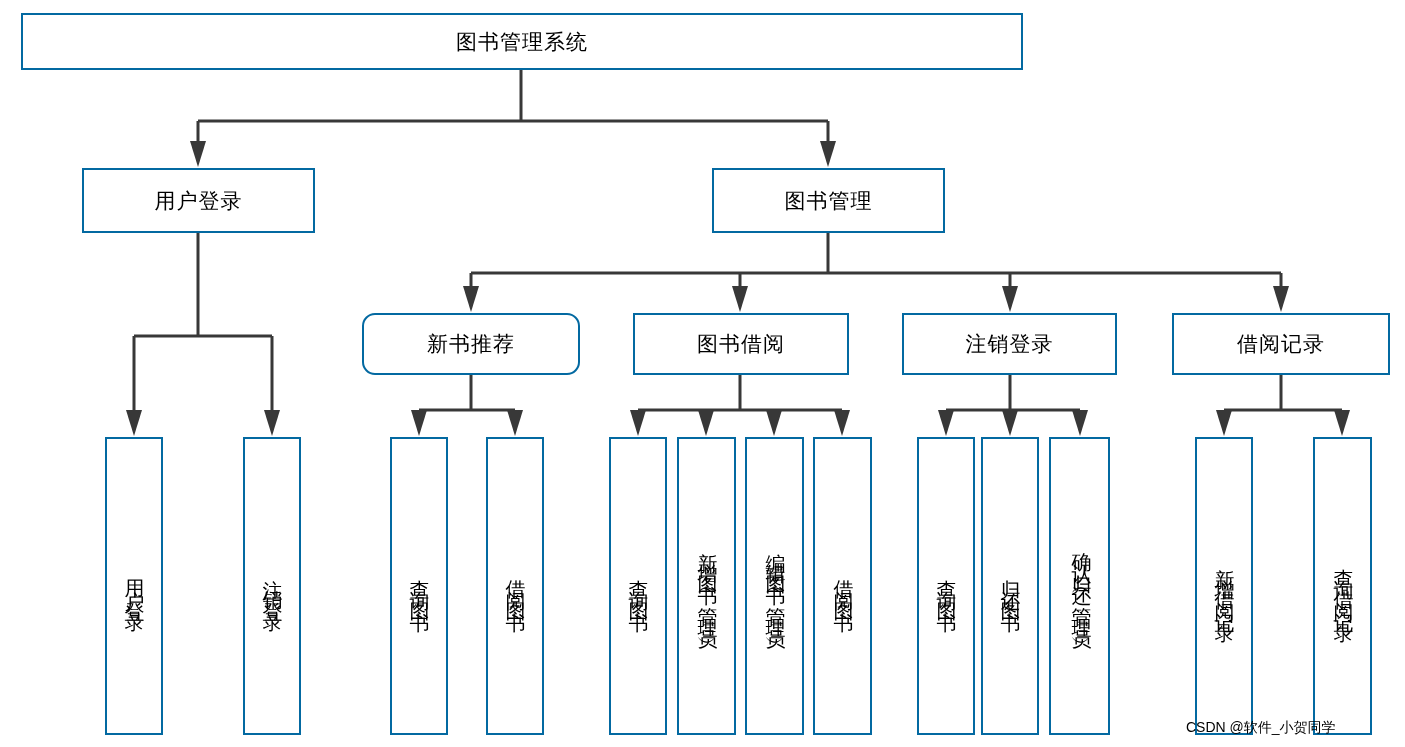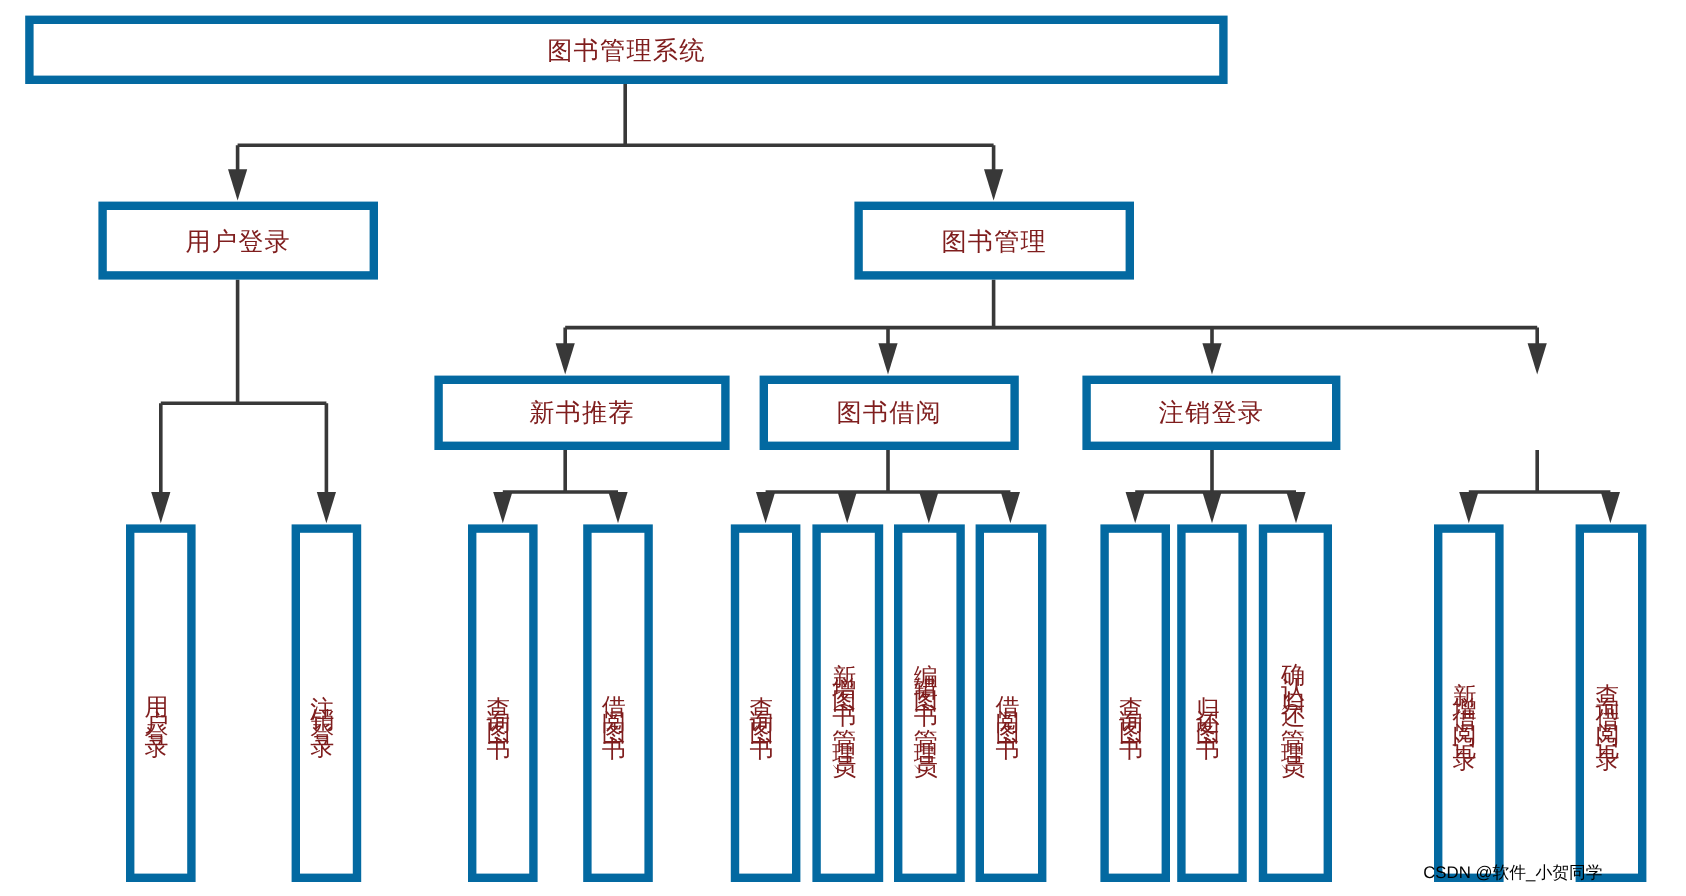--- a/index.html
+++ b/index.html
@@ -11,22 +11,22 @@
     overflow:hidden;
   }
   .connectors{
     position:absolute;left:0;top:0;width:1405px;height:747px;
     pointer-events:none;
   }
   .box{
     position:absolute;
     box-sizing:border-box;
     background:#ffffff;
-    border:7px solid #0369a1;
-    color:#7f1d1d;
+    border:2px solid #0369a1;
+    color:#000000;
     display:flex;
     align-items:center;
     justify-content:center;
     z-index:2;
   }
   .hbox{
     font-size:21px;
     letter-spacing:1px;
     white-space:nowrap;
   }
@@ -45,21 +45,21 @@
     left:1186px;top:719px;
     font-size:14px;
     color:#000000;
     white-space:nowrap;
     z-index:3;
   }
   
   #n-root            {left:21px;  top:13px;  width:1002px; height:57px;}
   #n-user-login      {left:82px;  top:168px; width:233px;  height:65px;}
   #n-book-mgmt       {left:712px; top:168px; width:233px;  height:65px;}
-  #n-new-book        {left:362px; top:313px; width:246px;  height:62px;}
+  #n-new-book        {left:362px; top:313px; width:218px;  height:62px;border-radius:13px;}
   #n-book-borrow     {left:633px; top:313px; width:216px;  height:62px;}
   #n-current-borrow  {left:902px; top:313px; width:215px;  height:62px;}
   #n-borrow-records  {left:1172px;top:313px; width:218px;  height:62px;}
   #lf-user-login     {left:105px; top:437px; width:58px; height:298px;}
   #lf-logout         {left:243px; top:437px; width:58px; height:298px;}
   #lf-nbr-query      {left:390px; top:437px; width:58px; height:298px;}
   #lf-nbr-borrow     {left:486px; top:437px; width:58px; height:298px;}
   #lf-bb-query       {left:609px; top:437px; width:58px; height:298px;}
   #lf-bb-add         {left:677px; top:437px; width:59px; height:298px;}
   #lf-bb-edit        {left:745px; top:437px; width:59px; height:298px;}
@@ -116,20 +116,21 @@
   </svg>
 
   <div class="box hbox" id="n-root">图书管理系统</div>
 
   <div class="box hbox" id="n-user-login">用户登录</div>
   <div class="box hbox" id="n-book-mgmt">图书管理</div>
 
   <div class="box hbox" id="n-new-book">新书推荐</div>
   <div class="box hbox" id="n-book-borrow">图书借阅</div>
   <div class="box hbox" id="n-current-borrow">注销登录</div>
+  <div class="box hbox" id="n-borrow-records">借阅记录</div>
 
   <div class="box leaf" id="lf-user-login">用户登录</div>
   <div class="box leaf" id="lf-logout">注销登录</div>
 
   <div class="box leaf" id="lf-nbr-query">查询图书</div>
   <div class="box leaf" id="lf-nbr-borrow">借阅图书</div>
 
   <div class="box leaf" id="lf-bb-query">查询图书</div>
   <div class="box leaf" id="lf-bb-add">新增图书（管理员）</div>
   <div class="box leaf" id="lf-bb-edit">编辑图书（管理员）</div>

